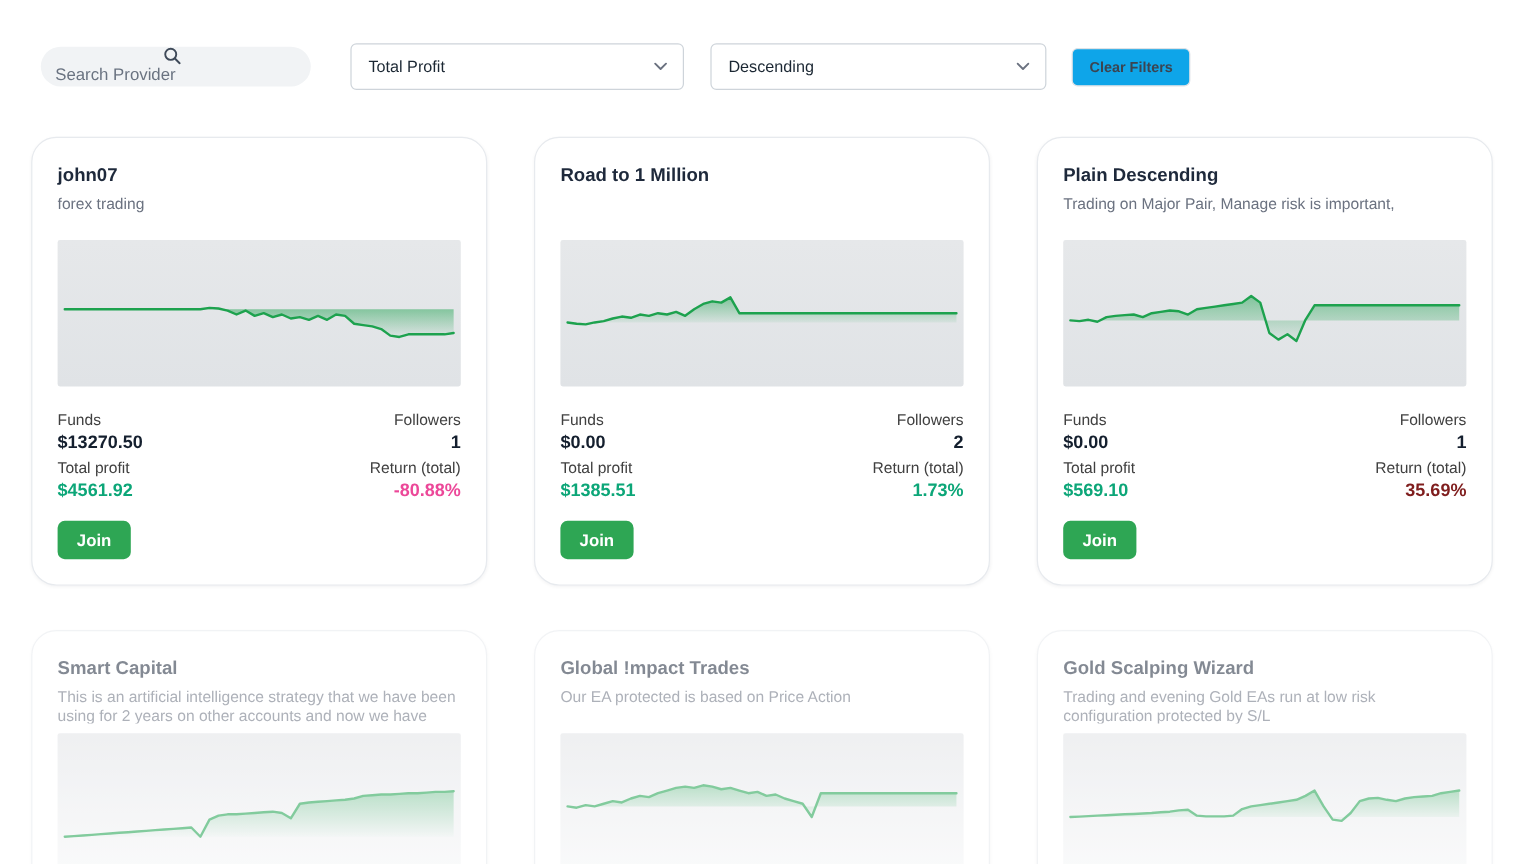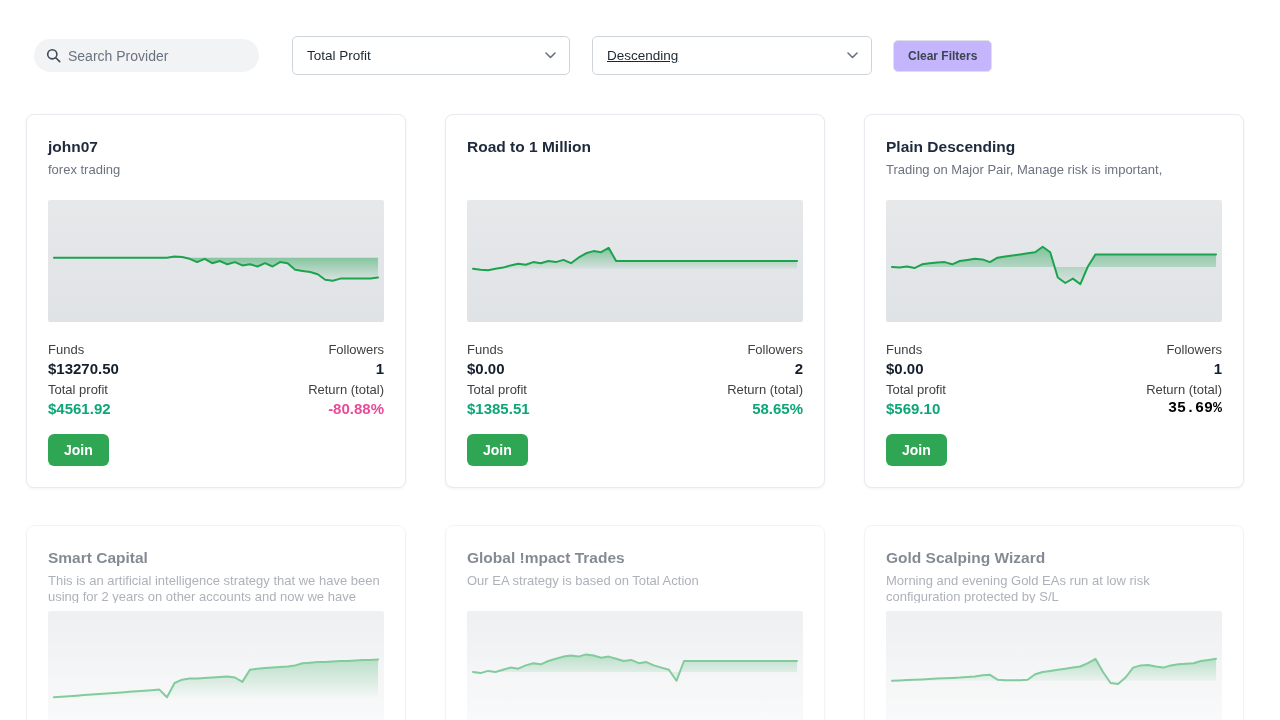--- a/index.html
+++ b/index.html
@@ -2,39 +2,39 @@
 <html style="--join-bg: #2ea654; --profit-color: #0ca678;"><head>
 <meta charset="utf-8">
 <style>
   * { margin:0; padding:0; box-sizing:border-box; }
   html,body { width:1280px; height:720px; overflow:hidden; background:#ffffff;
               font-family:"Liberation Sans", sans-serif; }
 
   
   .toolbar { display:flex; align-items:center; margin:36px 0 0 34px; }
   .search-box { width:225px; height:33px; background:#f1f3f5; border-radius:17px;
-                display:flex; align-items:center; padding:0 12px; }
+                display:flex; align-items:center; padding:0 12px;flex-direction:column; }
   .search-box svg { flex:none; margin-right:7px; }
   .search-box input { border:0; background:transparent; outline:none; width:100%;
                       font:14px "Liberation Sans", sans-serif; color:#1f2937; }
   .search-box input::placeholder { color:#6a7381; }
   .select { height:39px; border:1px solid #ced4da; border-radius:5px; background:#fff;
             display:flex; align-items:center; justify-content:space-between;
             padding:0 13px 0 14px; font-size:13.5px; color:#1b2733; cursor:pointer; }
   .select-sort { width:278px; margin-left:33px; }
-  .select-dir  { width:280px; margin-left:22px;text-decoration:underline; }
-  .clear-btn { margin-left:21px; height:32px; padding:0 14px; background:#c4b5fd;
+  .select-dir  { width:280px; margin-left:22px; }
+  .clear-btn { margin-left:21px; height:32px; padding:0 14px; background:#0ea5e9;
                border:1px solid #dee2e6; border-radius:5px; cursor:pointer;
                font:700 12px "Liberation Sans", sans-serif; color:#3b4451; }
 
   
   .grid { display:grid; grid-template-columns:repeat(3, 380px);
           column-gap:39px; row-gap:37px; margin:39px 0 0 26px; }
   .card { width:380px; height:374px; background:#fff; border:1px solid #e7eaee;
-          border-radius:8px; box-shadow:0 1px 3px rgba(16,24,40,.05);
+          border-radius:21px; box-shadow:0 1px 3px rgba(16,24,40,.05);
           padding:21px 21px 23px; }
   .card.faded { opacity:.55; }
   .card-title { font-size:15.5px; font-weight:700; color:#1e293b; line-height:22px; }
   .card-desc { margin-top:4px; font-size:13px; line-height:16px; color:#6b7280;
                height:30px; overflow:hidden; }
   .chart { margin-top:8px; height:122px; border-radius:2px; overflow:hidden;
            background:linear-gradient(180deg,#e6e8ea,#e0e3e6); }
   .card.faded .chart { background:linear-gradient(180deg,#e2e4e7,#f7f8f9); }
   .chart svg { display:block; width:100%; height:100%; }
 
@@ -139,21 +139,21 @@
       <div class="stat right">
           <span class="lbl">Followers</span>
           <span class="val">2</span>
         </div>
       <div class="stat">
           <span class="lbl">Total profit</span>
           <span class="val profit">$1385.51</span>
         </div>
       <div class="stat right">
           <span class="lbl">Return (total)</span>
-          <span class="val" style="color: rgb(12, 166, 120);">58.65%</span>
+          <span class="val" style="color: rgb(12, 166, 120);">1.73%</span>
         </div>
     </div>
     <button class="join">Join</button>
   </div>
 
   <div class="card">
     <div class="card-title">Plain Descending</div>
     <div class="card-desc">Trading on Major Pair, Manage risk is important,</div>
     <div class="chart">
         <svg viewBox="0 0 338 122" preserveAspectRatio="none">
@@ -175,21 +175,21 @@
       <div class="stat right">
           <span class="lbl">Followers</span>
           <span class="val">1</span>
         </div>
       <div class="stat">
           <span class="lbl">Total profit</span>
           <span class="val profit">$569.10</span>
         </div>
       <div class="stat right">
           <span class="lbl">Return (total)</span>
-          <span class="val" style="color: #000000; font-family: Liberation Mono, monospace;">35.69%</span>
+          <span class="val" style="color: #7f1d1d;">35.69%</span>
         </div>
     </div>
     <button class="join">Join</button>
   </div>
 
   <div class="card faded">
     <div class="card-title">Smart Capital</div>
     <div class="card-desc">This is an artificial intelligence strategy that we have been using for 2 years on other accounts and now we have</div>
     <div class="chart">
         <svg viewBox="0 0 338 122" preserveAspectRatio="none">
@@ -200,38 +200,38 @@
             </linearGradient>
           </defs>
           <polygon points="6.0,86.3 13.6,85.8 21.2,85.2 28.7,84.7 36.3,84.1 43.9,83.6 51.5,83.0 59.1,82.5 66.7,81.9 74.2,81.4 81.8,80.8 89.4,80.3 97.0,79.7 104.6,79.2 112.1,78.6 119.7,86.3 127.3,72.0 134.9,68.7 142.5,67.6 150.0,67.6 157.6,67.0 165.2,66.5 172.8,65.9 180.4,65.4 188.0,66.5 195.5,70.9 203.1,58.8 210.7,57.7 218.3,57.1 225.9,56.6 233.4,56.0 241.0,55.5 248.6,54.4 256.2,52.2 263.8,51.7 271.3,51.1 278.9,51.1 286.5,50.6 294.1,50.0 301.7,50.0 309.3,49.5 316.8,48.9 324.4,48.9 332.0,48.4 332.0,86.3 6.0,86.3" fill="url(#g3)"></polygon>
           <polyline points="6.0,86.3 13.6,85.8 21.2,85.2 28.7,84.7 36.3,84.1 43.9,83.6 51.5,83.0 59.1,82.5 66.7,81.9 74.2,81.4 81.8,80.8 89.4,80.3 97.0,79.7 104.6,79.2 112.1,78.6 119.7,86.3 127.3,72.0 134.9,68.7 142.5,67.6 150.0,67.6 157.6,67.0 165.2,66.5 172.8,65.9 180.4,65.4 188.0,66.5 195.5,70.9 203.1,58.8 210.7,57.7 218.3,57.1 225.9,56.6 233.4,56.0 241.0,55.5 248.6,54.4 256.2,52.2 263.8,51.7 271.3,51.1 278.9,51.1 286.5,50.6 294.1,50.0 301.7,50.0 309.3,49.5 316.8,48.9 324.4,48.9 332.0,48.4" fill="none" stroke="#1da24e" stroke-width="2" stroke-linejoin="round" stroke-linecap="round"></polyline>
         </svg>
       </div>
   </div>
 
   <div class="card faded">
     <div class="card-title">Global !mpact Trades</div>
-    <div class="card-desc">Our EA strategy is based on Total Action</div>
+    <div class="card-desc">Our EA protected is based on Price Action</div>
     <div class="chart">
         <svg viewBox="0 0 338 122" preserveAspectRatio="none">
           <defs>
             <linearGradient id="g4" x1="0" y1="0" x2="0" y2="1">
               <stop offset="0" stop-color="#1da24e" stop-opacity="0.5"></stop>
               <stop offset="1" stop-color="#1da24e" stop-opacity="0.03"></stop>
             </linearGradient>
           </defs>
           <polygon points="6.0,61.0 13.6,62.1 21.2,59.9 28.7,61.0 36.3,58.8 43.9,56.6 51.5,57.7 59.1,54.4 66.7,52.2 74.2,53.3 81.8,50.0 89.4,47.8 97.0,45.6 104.6,44.5 112.1,45.6 119.7,43.4 127.3,44.5 134.9,46.7 142.5,45.6 150.0,47.8 157.6,50.0 165.2,48.9 172.8,52.2 180.4,51.1 188.0,54.4 195.5,56.6 203.1,58.8 210.7,69.8 218.3,50.0 225.9,50.0 233.4,50.0 241.0,50.0 248.6,50.0 256.2,50.0 263.8,50.0 271.3,50.0 278.9,50.0 286.5,50.0 294.1,50.0 301.7,50.0 309.3,50.0 316.8,50.0 324.4,50.0 332.0,50.0 332.0,61.0 6.0,61.0" fill="url(#g4)"></polygon>
           <polyline points="6.0,61.0 13.6,62.1 21.2,59.9 28.7,61.0 36.3,58.8 43.9,56.6 51.5,57.7 59.1,54.4 66.7,52.2 74.2,53.3 81.8,50.0 89.4,47.8 97.0,45.6 104.6,44.5 112.1,45.6 119.7,43.4 127.3,44.5 134.9,46.7 142.5,45.6 150.0,47.8 157.6,50.0 165.2,48.9 172.8,52.2 180.4,51.1 188.0,54.4 195.5,56.6 203.1,58.8 210.7,69.8 218.3,50.0 225.9,50.0 233.4,50.0 241.0,50.0 248.6,50.0 256.2,50.0 263.8,50.0 271.3,50.0 278.9,50.0 286.5,50.0 294.1,50.0 301.7,50.0 309.3,50.0 316.8,50.0 324.4,50.0 332.0,50.0" fill="none" stroke="#1da24e" stroke-width="2" stroke-linejoin="round" stroke-linecap="round"></polyline>
         </svg>
       </div>
   </div>
 
   <div class="card faded">
     <div class="card-title">Gold Scalping Wizard</div>
-    <div class="card-desc">Morning and evening Gold EAs run at low risk configuration protected by S/L</div>
+    <div class="card-desc">Trading and evening Gold EAs run at low risk configuration protected by S/L</div>
     <div class="chart">
         <svg viewBox="0 0 338 122" preserveAspectRatio="none">
           <defs>
             <linearGradient id="g5" x1="0" y1="0" x2="0" y2="1">
               <stop offset="0" stop-color="#1da24e" stop-opacity="0.5"></stop>
               <stop offset="1" stop-color="#1da24e" stop-opacity="0.03"></stop>
             </linearGradient>
           </defs>
           <polygon points="6.0,69.8 13.6,69.5 21.2,69.1 28.7,68.7 36.3,68.4 43.9,68.0 51.5,67.6 59.1,67.3 66.7,66.9 74.2,66.5 81.8,65.9 89.4,65.4 97.0,64.3 104.6,63.8 112.1,68.7 119.7,69.3 127.3,69.3 134.9,69.3 142.5,68.7 150.0,63.2 157.6,61.0 165.2,59.9 172.8,58.8 180.4,57.7 188.0,56.6 195.5,55.5 203.1,52.2 210.7,47.8 218.3,61.0 225.9,72.0 233.4,73.1 241.0,66.5 248.6,56.6 256.2,54.4 263.8,53.9 271.3,55.5 278.9,56.6 286.5,54.4 294.1,53.3 301.7,52.8 309.3,52.2 316.8,50.0 324.4,48.9 332.0,47.8 332.0,69.8 6.0,69.8" fill="url(#g5)"></polygon>
           <polyline points="6.0,69.8 13.6,69.5 21.2,69.1 28.7,68.7 36.3,68.4 43.9,68.0 51.5,67.6 59.1,67.3 66.7,66.9 74.2,66.5 81.8,65.9 89.4,65.4 97.0,64.3 104.6,63.8 112.1,68.7 119.7,69.3 127.3,69.3 134.9,69.3 142.5,68.7 150.0,63.2 157.6,61.0 165.2,59.9 172.8,58.8 180.4,57.7 188.0,56.6 195.5,55.5 203.1,52.2 210.7,47.8 218.3,61.0 225.9,72.0 233.4,73.1 241.0,66.5 248.6,56.6 256.2,54.4 263.8,53.9 271.3,55.5 278.9,56.6 286.5,54.4 294.1,53.3 301.7,52.8 309.3,52.2 316.8,50.0 324.4,48.9 332.0,47.8" fill="none" stroke="#1da24e" stroke-width="2" stroke-linejoin="round" stroke-linecap="round"></polyline>

